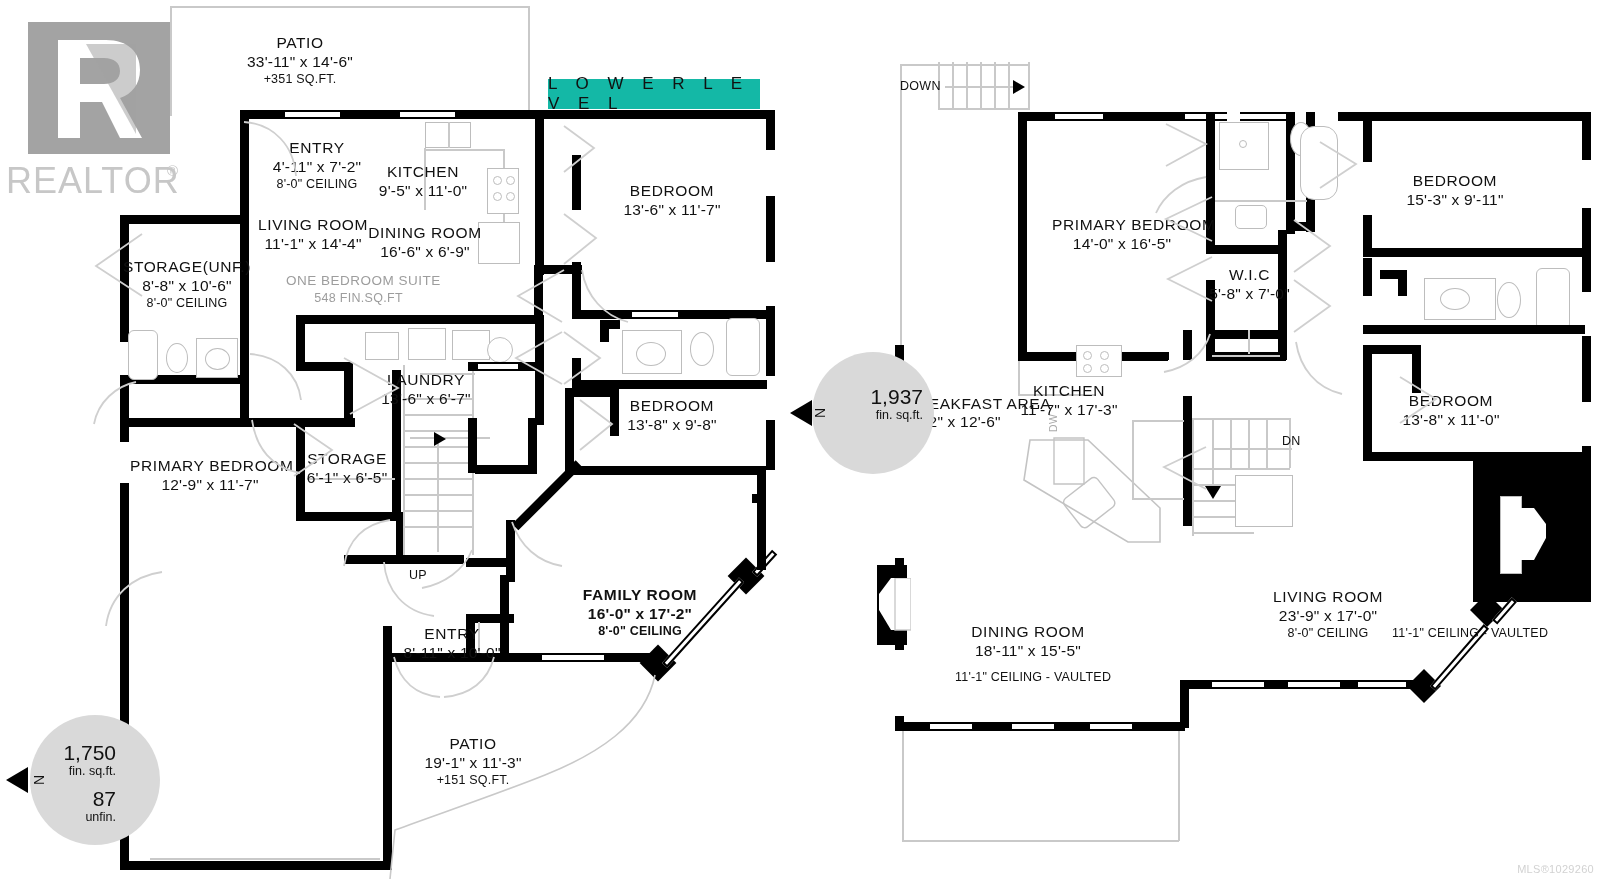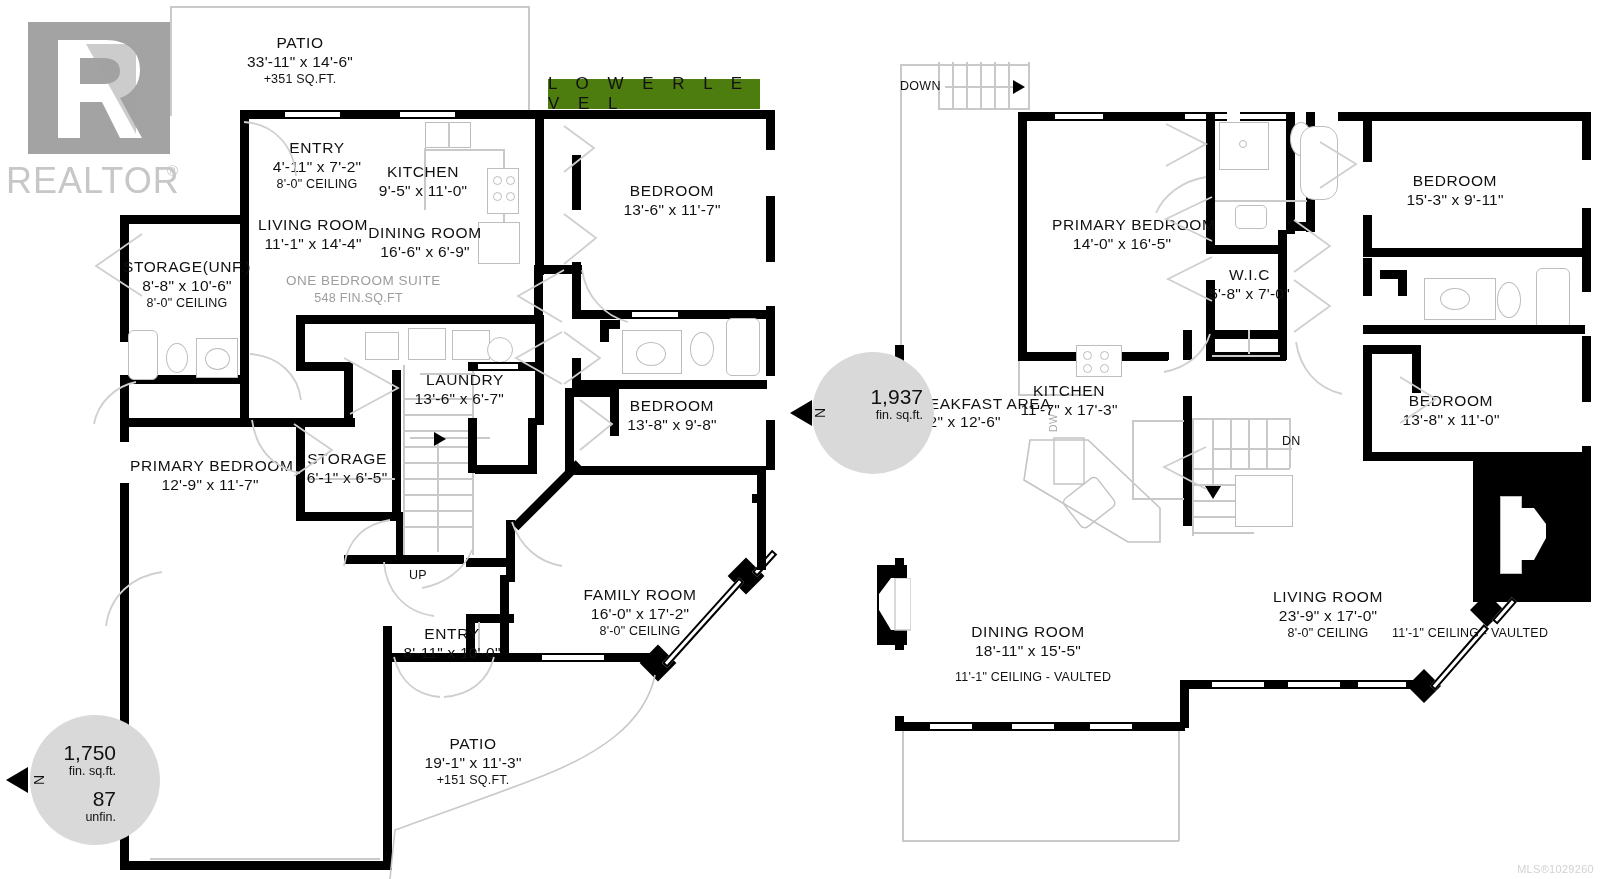--- a/index.html
+++ b/index.html
@@ -17,21 +17,21 @@
   .lbl{position:absolute;text-align:center;color:#111;line-height:1.22;white-space:nowrap;}
   .lbl .nm{font-size:15.5px;letter-spacing:.6px;}
   .lbl .dim{font-size:15.5px;letter-spacing:.2px;}
   .lbl .sub{font-size:12.5px;letter-spacing:.2px;}
   .suitetxt{position:absolute;text-align:center;color:#9d9d9d;line-height:1.3;white-space:nowrap;}
   .suitetxt .a{font-size:13.5px;letter-spacing:.5px;}
   .suitetxt .b{font-size:12.5px;letter-spacing:.3px;}
   .tinylbl{position:absolute;font-size:12.5px;color:#111;letter-spacing:.3px;}
 
   
-  .banner{position:absolute;background:#4d7c0f;display:flex;align-items:center;justify-content:center;
+  .banner{position:absolute;background:#14b8a6;display:flex;align-items:center;justify-content:center;
           font-size:17px;letter-spacing:7px;color:#111;}
 
   
   .badge{position:absolute;background:#d9d9d9;border-radius:50%;}
   .badge-txt{position:absolute;text-align:right;line-height:1.08;color:#111;}
   .badge-txt .big{font-size:21px;}
   .badge-txt .sm{font-size:12.5px;}
   .narrow{position:absolute;width:0;height:0;border-top:13px solid transparent;
           border-bottom:13px solid transparent;border-right:22px solid #000;}
   .nletter{position:absolute;font-size:14px;color:#111;transform:rotate(-90deg);transform-origin:center;}
@@ -244,41 +244,41 @@
   <div class="lbl" style="left:608px;top:182px;width:128px;">
     <div class="nm">BEDROOM</div>
     <div class="dim">13'-6" x 11'-7"</div>
   </div>
 
   <div class="suitetxt" style="left:286px;top:272px;width:145px;">
     <div class="a">ONE BEDROOM SUITE</div>
     <div class="b">548 FIN.SQ.FT</div>
   </div>
 
-  <div class="lbl" style="left:376px;top:371px;width:128px;text-align:right;">
+  <div class="lbl" style="left:362px;top:371px;width:128px;">
     <div class="nm">LAUNDRY</div>
     <div class="dim">13'-6" x 6'-7"</div>
   </div>
 
   <div class="lbl" style="left:608px;top:397px;width:128px;">
     <div class="nm">BEDROOM</div>
     <div class="dim">13'-8" x 9'-8"</div>
   </div>
 
   <div class="lbl" style="left:301px;top:450px;width:92px;">
     <div class="nm">STORAGE</div>
     <div class="dim">6'-1" x 6'-5"</div>
   </div>
 
   <div class="lbl" style="left:130px;top:457px;width:160px;">
     <div class="nm">PRIMARY BEDROOM</div>
     <div class="dim">12'-9" x 11'-7"</div>
   </div>
 
-  <div class="lbl" style="left:570px;top:586px;width:140px;">
+  <div class="lbl" style="left:570px;top:586px;width:140px;font-weight:bold;">
     <div class="nm">FAMILY ROOM</div>
     <div class="dim">16'-0" x 17'-2"</div>
     <div class="sub">8'-0" CEILING</div>
   </div>
 
   <div class="lbl" style="left:388px;top:625px;width:128px;">
     <div class="nm">ENTRY</div>
     <div class="dim">8'-11" x 10'-0"</div>
   </div>
 

